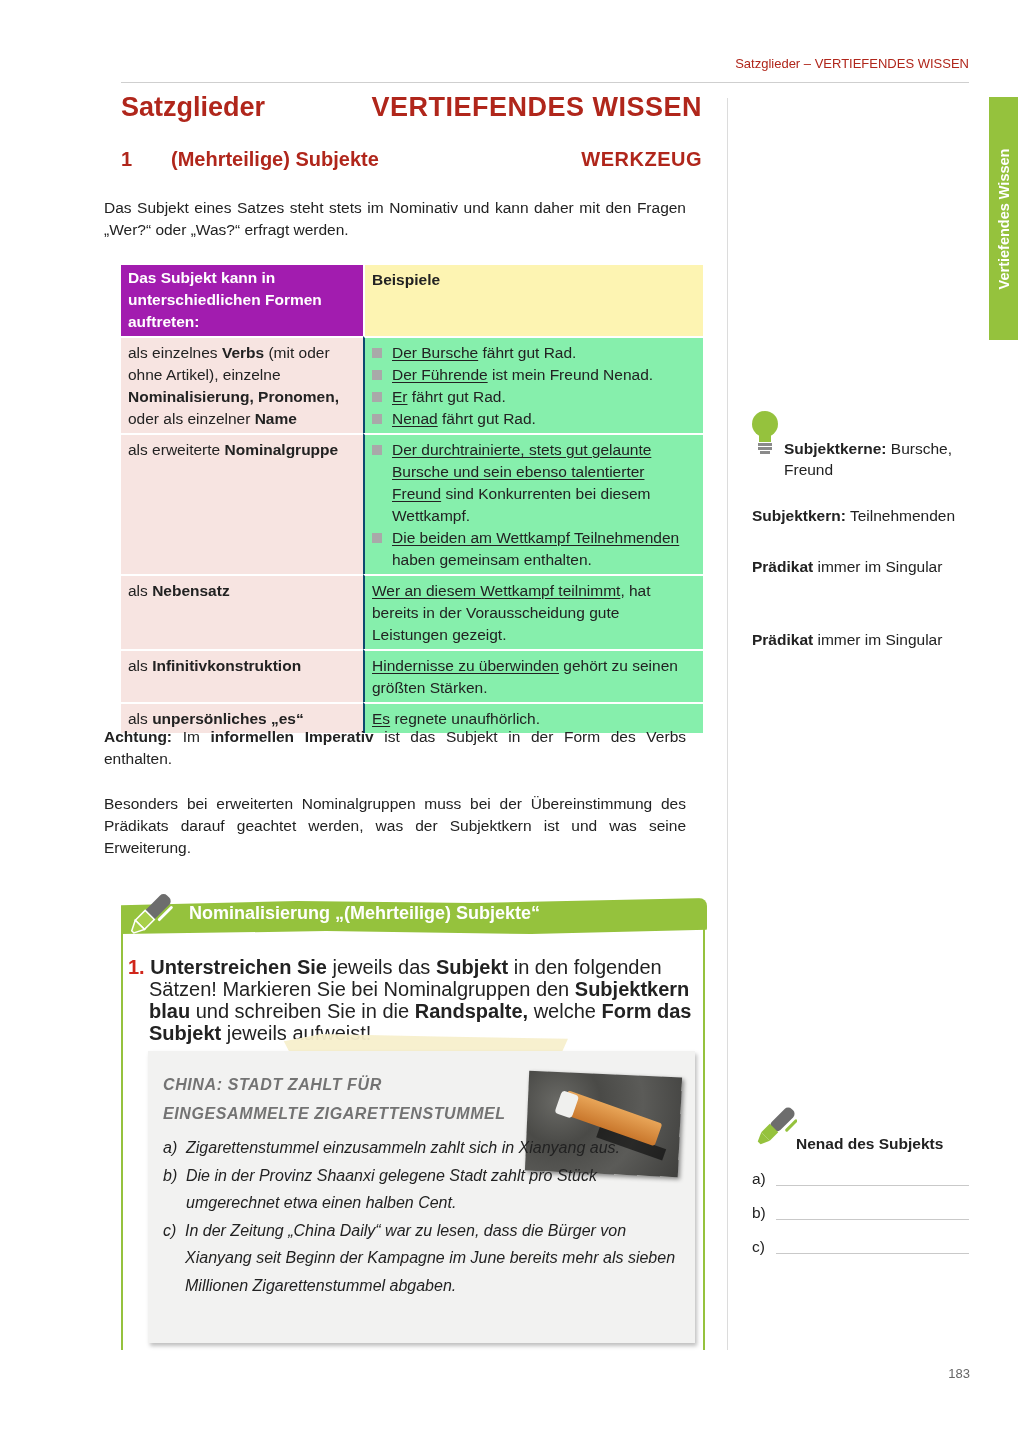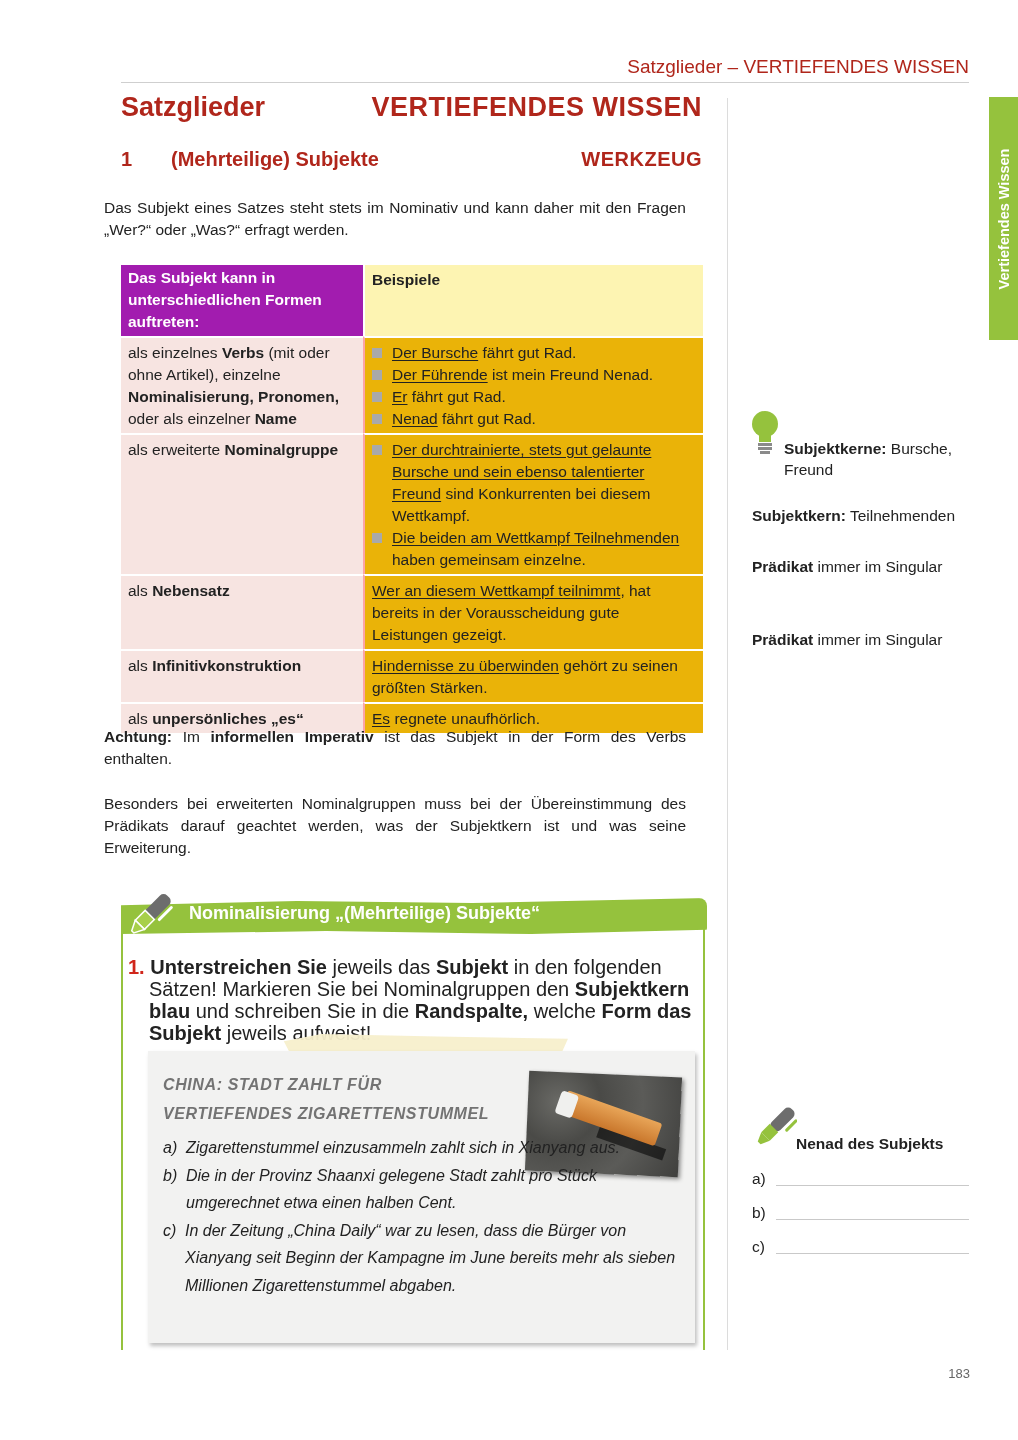--- a/index.html
+++ b/index.html
@@ -1,19 +1,19 @@
 <!DOCTYPE html>
 <html><head>
 <meta charset="utf-8">
 <style>
   * { box-sizing: border-box; margin: 0; padding: 0; }
   html, body { width: 1018px; height: 1440px; background: #ffffff; overflow: hidden; }
   body { position: relative; font-family: "Liberation Sans", sans-serif; color: #222; font-size: 15.5px; }
 
-  .running-header { position: absolute; right: 49px; top: 56px; font-size: 19px; color: #b0261b; }
+  .running-header { position: absolute; right: 49px; top: 56px; font-size: 13px; color: #b0261b; }
   .header-rule { position: absolute; left: 121px; top: 82px; width: 848px; height: 1px; background: #cfcfcf; }
   .col-divider { position: absolute; left: 727px; top: 98px; width: 1px; height: 1252px; background: #dcdcdc; }
 
   .side-tab { position: absolute; left: 989px; top: 97px; width: 29px; height: 243px; background: #95c23d; }
   .side-tab span { position: absolute; left: 50%; top: 50%; transform: translate(-50%, -50%) rotate(-90deg); white-space: nowrap; color: #fff; font-weight: bold; font-size: 14.5px; }
 
   .title-left { position: absolute; left: 121px; top: 92px; font-size: 27px; font-weight: bold; color: #b0261b; }
   .title-right { position: absolute; right: 316px; top: 92px; font-size: 27px; font-weight: bold; color: #b0261b; letter-spacing: 0.5px; }
   .sec-num { position: absolute; left: 121px; top: 148px; font-size: 20px; font-weight: bold; color: #b0261b; }
   .sec-title { position: absolute; left: 171px; top: 148px; font-size: 20px; font-weight: bold; color: #b0261b; }
@@ -22,21 +22,21 @@
   .para { position: absolute; left: 104px; width: 582px; line-height: 22px; font-size: 15.5px; text-align: justify; }
   .p-intro { top: 197px; }
   .p-achtung { top: 726px; }
   .p-besonders { top: 793px; }
 
   .tbl { position: absolute; left: 121px; top: 265px; width: 582px; border-collapse: separate; border-spacing: 0; font-size: 15.5px; line-height: 22px; }
   .tbl td { vertical-align: top; padding: 4px 7px 3px 7px; }
   .tbl .th-left { background: #a21caf; color: #fff; font-weight: bold; width: 242px; padding-top: 2px; height: 50px; }
   .tbl .th-right { background: #fdf4b2; font-weight: bold; border-left: 2px solid #fff; }
   .tbl .c-left { background: #f7e4e1; border-top: 2px solid #fff; }
-  .tbl .c-right { background: #eab308; border-top: 2px solid #fff; border-left: 2px solid #fca5a5; margin-left: 48px; }
+  .tbl .c-right { background: #86efac; border-top: 2px solid #fff; border-left: 2px solid #0c4a6e; margin-left: 48px; }
   .tbl u { text-decoration: underline; text-underline-offset: 2px; }
   .bl { display: flex; }
   .bl .sq { flex: 0 0 20px; }
   .bl .sq i { display: inline-block; width: 10px; height: 10px; background: #a9a9a9; margin-top: 6px; }
 
   .task-box { position: absolute; left: 121px; top: 910px; width: 584px; height: 440px; border-left: 2px solid #95c23d; border-right: 2px solid #95c23d; }
   .task-banner { position: absolute; left: 121px; top: 898px; width: 586px; height: 36px; background: #95c23d; border-radius: 2px 8px 6px 2px; clip-path: polygon(0 20%, 30% 8%, 60% 14%, 100% 0, 100% 88%, 70% 100%, 35% 92%, 0 100%); }
   .task-banner-title { position: absolute; left: 189px; top: 903px; color: #fff; font-weight: bold; font-size: 18px; }
   .pen-main { position: absolute; left: 122px; top: 890px; width: 52px; height: 52px; }
 
@@ -123,21 +123,21 @@
       </tr>
       <tr>
         <td class="c-left"><span>als erweiterte </span><b>Nominalgruppe</b></td>
         <td class="c-right">
           <div class="bl">
             <span class="sq"><i></i></span>
             <span><u>Der durchtrainierte, stets gut gelaunte Bursche und sein ebenso talentierter Freund</u><span> sind Konkurrenten bei diesem Wettkampf.</span></span>
           </div>
           <div class="bl">
             <span class="sq"><i></i></span>
-            <span><u>Die beiden am Wettkampf Teilnehmenden</u><span> haben gemeinsam einzelne.</span></span>
+            <span><u>Die beiden am Wettkampf Teilnehmenden</u><span> haben gemeinsam enthalten.</span></span>
           </div>
         </td>
       </tr>
       <tr>
         <td class="c-left"><span>als </span><b>Nebensatz</b></td>
         <td class="c-right">
           <div><u>Wer an diesem Wettkampf teilnimmt</u><span>, hat bereits in der Vorausscheidung gute Leistungen gezeigt.</span></div>
         </td>
       </tr>
       <tr>
@@ -172,21 +172,21 @@
 <div class="task-banner-title">Nominalisierung „(Mehrteilige) Subjekte“</div>
 
 <div class="task-text">
   <div class="indent" id="task-instr"><span class="task-num">1.</span> <b>Unterstreichen Sie</b><span> jeweils das </span><b>Subjekt</b><span> in den folgenden Sätzen! Markieren Sie bei Nominalgruppen den </span><b>Subjektkern blau</b><span> und schreiben Sie in die </span><b>Randspalte,</b><span> welche </span><b>Form das Subjekt</b><span> jeweils aufweist!</span></div>
 </div>
 
 <div class="tape"></div>
 <div class="article"></div>
 <div class="art-head">
   <div>CHINA: STADT ZAHLT FÜR</div>
-  <div>VERTIEFENDES ZIGARETTENSTUMMEL</div>
+  <div>EINGESAMMELTE ZIGARETTENSTUMMEL</div>
 </div>
 <div class="photo">
   <div class="shadow"></div>
     <div class="butt"></div>
     <div class="filter-w"></div>
 </div>
 <div class="art-items" id="art-items">
     <div class="it">
       <span class="lbl">a)</span>
       <span>Zigarettenstummel einzusammeln zahlt sich in Xianyang aus.</span>

